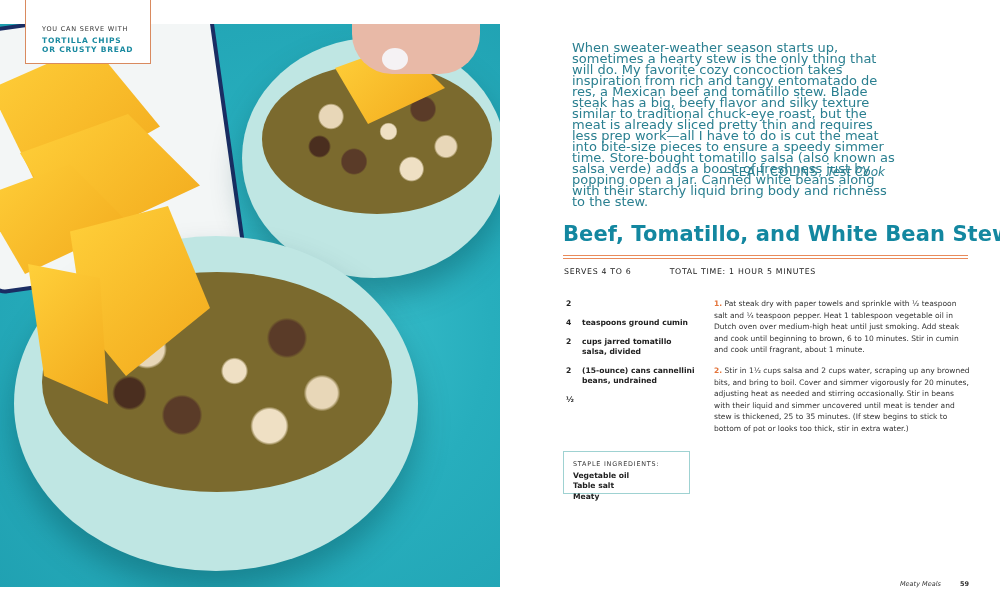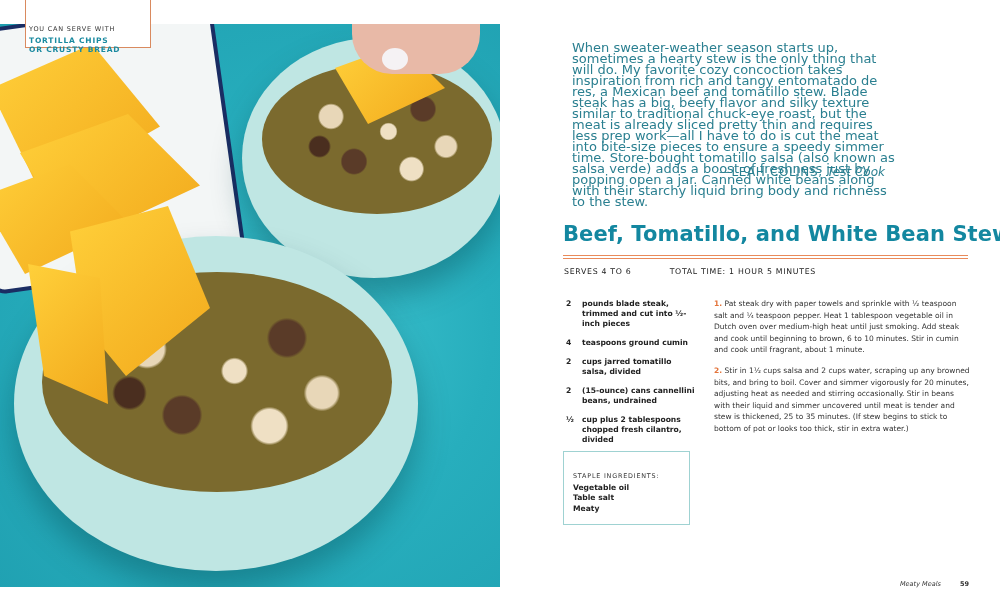--- a/index.html
+++ b/index.html
@@ -21,43 +21,43 @@
                 radial-gradient(circle at 40% 65%, #5a3b28 0 7%, transparent 8%),
                 radial-gradient(circle at 65% 70%, #efe0c4 0 6%, transparent 7%),
                 radial-gradient(circle at 25% 55%, #4a2e1f 0 5%, transparent 6%),
                 radial-gradient(circle at 80% 55%, #e8d7b8 0 5%, transparent 6%),
                 #7b6a2e; }
   .hand { position: absolute; left: 352px; top: -6px; width: 128px; height: 56px; border-radius: 0 0 40px 40px;
     background: #e8b9a7; }
   .nail { position: absolute; left: 382px; top: 24px; width: 26px; height: 22px; border-radius: 50%; background: #f5f2f4; }
 
   
-  .callout { position: absolute; left: 25px; top: 0; width: 126px; height: 48px; background: #fff;
-    border: 1px solid #d98a5f; border-top: none; padding: 25px 0 0 3px; }
+  .callout { position: absolute; left: 25px; top: 0; width: 126px; height: 64px; background: #fff;
+    border: 1px solid #d98a5f; border-top: none; padding: 25px 0 0 16px; }
   .callout .lbl { font-size: 6.5px; letter-spacing: 0.8px; color: #333; }
   .callout .val { margin-top: 3px; font-size: 7.5px; font-weight: bold; letter-spacing: 0.8px; color: #1a8aa0; line-height: 1.2; }
 
   
   .intro { position: absolute; left: 572px; top: 42px; width: 325px; font-size: 13px; line-height: 11px; color: #2a7f90; }
   .byline { position: absolute; left: 564px; top: 165px; width: 321px; text-align: right; font-size: 12px; color: #2a7f90; letter-spacing: 0.6px; }
   .byline i { letter-spacing: 0; font-style: italic; }
 
   
   .title { position: absolute; left: 563px; top: 222px; font-size: 21px; font-weight: bold; color: #1387a0; letter-spacing: 0.1px; white-space: nowrap; }
   .rule { position: absolute; left: 563px; top: 255px; width: 405px; height: 4px; border-top: 1.5px solid #e98a5a; border-bottom: 1.5px solid #e98a5a; }
   .meta { position: absolute; left: 564px; top: 267px; font-size: 7.8px; letter-spacing: 0.7px; color: #222; }
   .meta span + span { margin-left: 35px; }
 
   
   .ingredients { position: absolute; left: 566px; top: 299px; width: 130px; font-size: 7.6px; line-height: 10px; font-weight: bold; color: #222; }
   .ing { display: flex; margin-bottom: 9px; }
   .ing .qty { width: 16px; flex: none; }
   .ing .txt { flex: 1; }
 
-  .staple { position: absolute; left: 563px; top: 451px; width: 127px; height: 74px; border: 1.3px solid #9fd2d2; padding: 20px 0 0 9px; }
+  .staple { position: absolute; left: 563px; top: 451px; width: 127px; height: 43px; border: 1.3px solid #9fd2d2; padding: 8px 0 0 9px; }
   .staple .head { font-size: 6.4px; letter-spacing: 0.8px; color: #333; margin-bottom: 3px; }
   .staple .item { font-size: 7.6px; font-weight: bold; line-height: 10.3px; color: #222; }
 
   
   .steps { position: absolute; left: 714px; top: 298px; width: 256px; font-size: 7.5px; line-height: 11.6px; color: #333; }
   .step { margin-bottom: 9px; }
   .step .num { color: #e3743b; font-weight: bold; }
 
   
   .footer { position: absolute; top: 580px; left: 900px; font-size: 6.5px; color: #333; }
@@ -102,37 +102,35 @@
 <h1 class="title">Beef, Tomatillo, and White Bean Stew</h1>
 <div class="rule"></div>
 <div class="meta">
   <span>SERVES 4 TO 6</span>
   <span>TOTAL TIME: 1 HOUR 5 MINUTES</span>
 </div>
 
 <div class="ingredients">
   <div class="ing">
     <span class="qty">2</span>
-    <span class="txt">pounds blade steak, trimmed and cut into ½-inch pieces</span>
   </div>
   <div class="ing">
     <span class="qty">4</span>
     <span class="txt">teaspoons ground cumin</span>
   </div>
   <div class="ing">
     <span class="qty">2</span>
     <span class="txt">cups jarred tomatillo salsa, divided</span>
   </div>
   <div class="ing">
     <span class="qty">2</span>
     <span class="txt">(15-ounce) cans cannellini beans, undrained</span>
   </div>
   <div class="ing">
     <span class="qty">½</span>
-    <span class="txt">cup plus 2 tablespoons chopped fresh cilantro, divided</span>
   </div>
 </div>
 
 <div class="staple">
   <div class="head">STAPLE INGREDIENTS:</div>
   <div class="item">Vegetable oil</div>
   <div class="item">Table salt</div>
   <div class="item">Meaty</div>
 </div>
 

